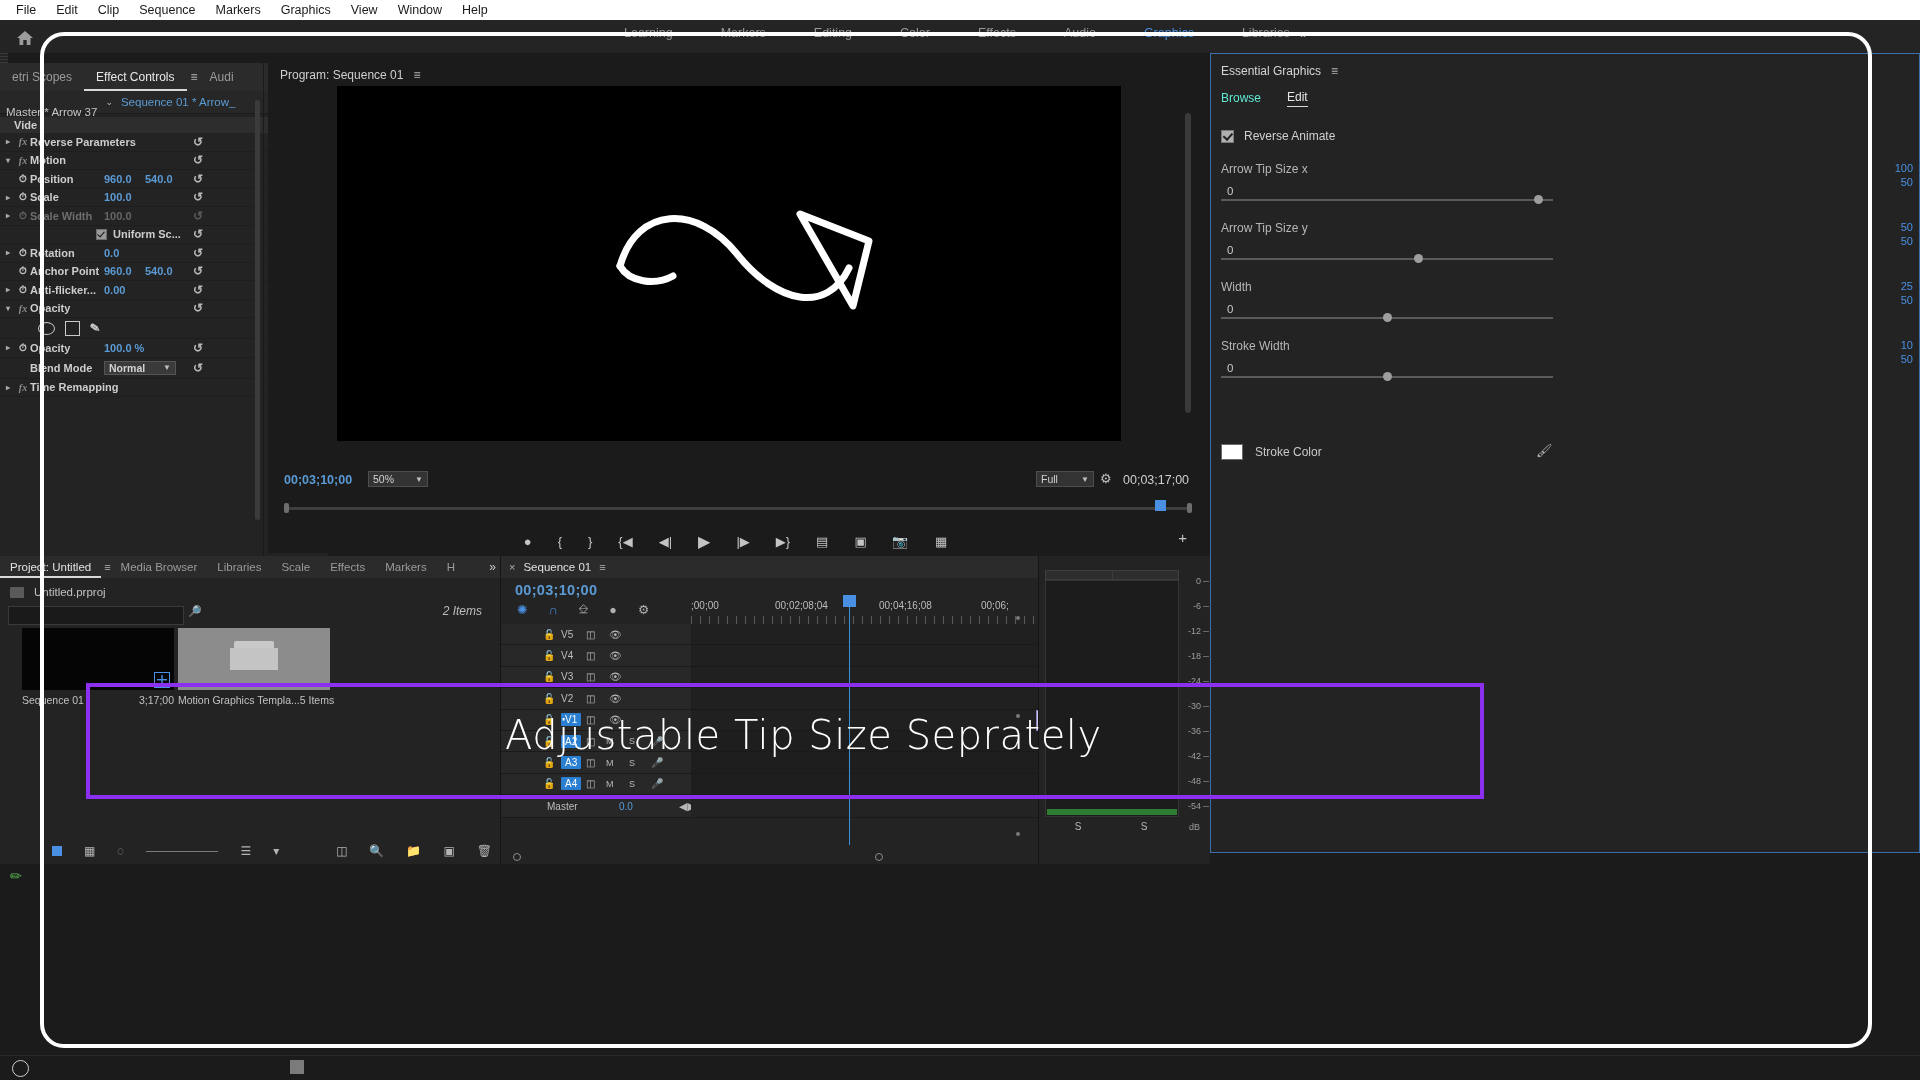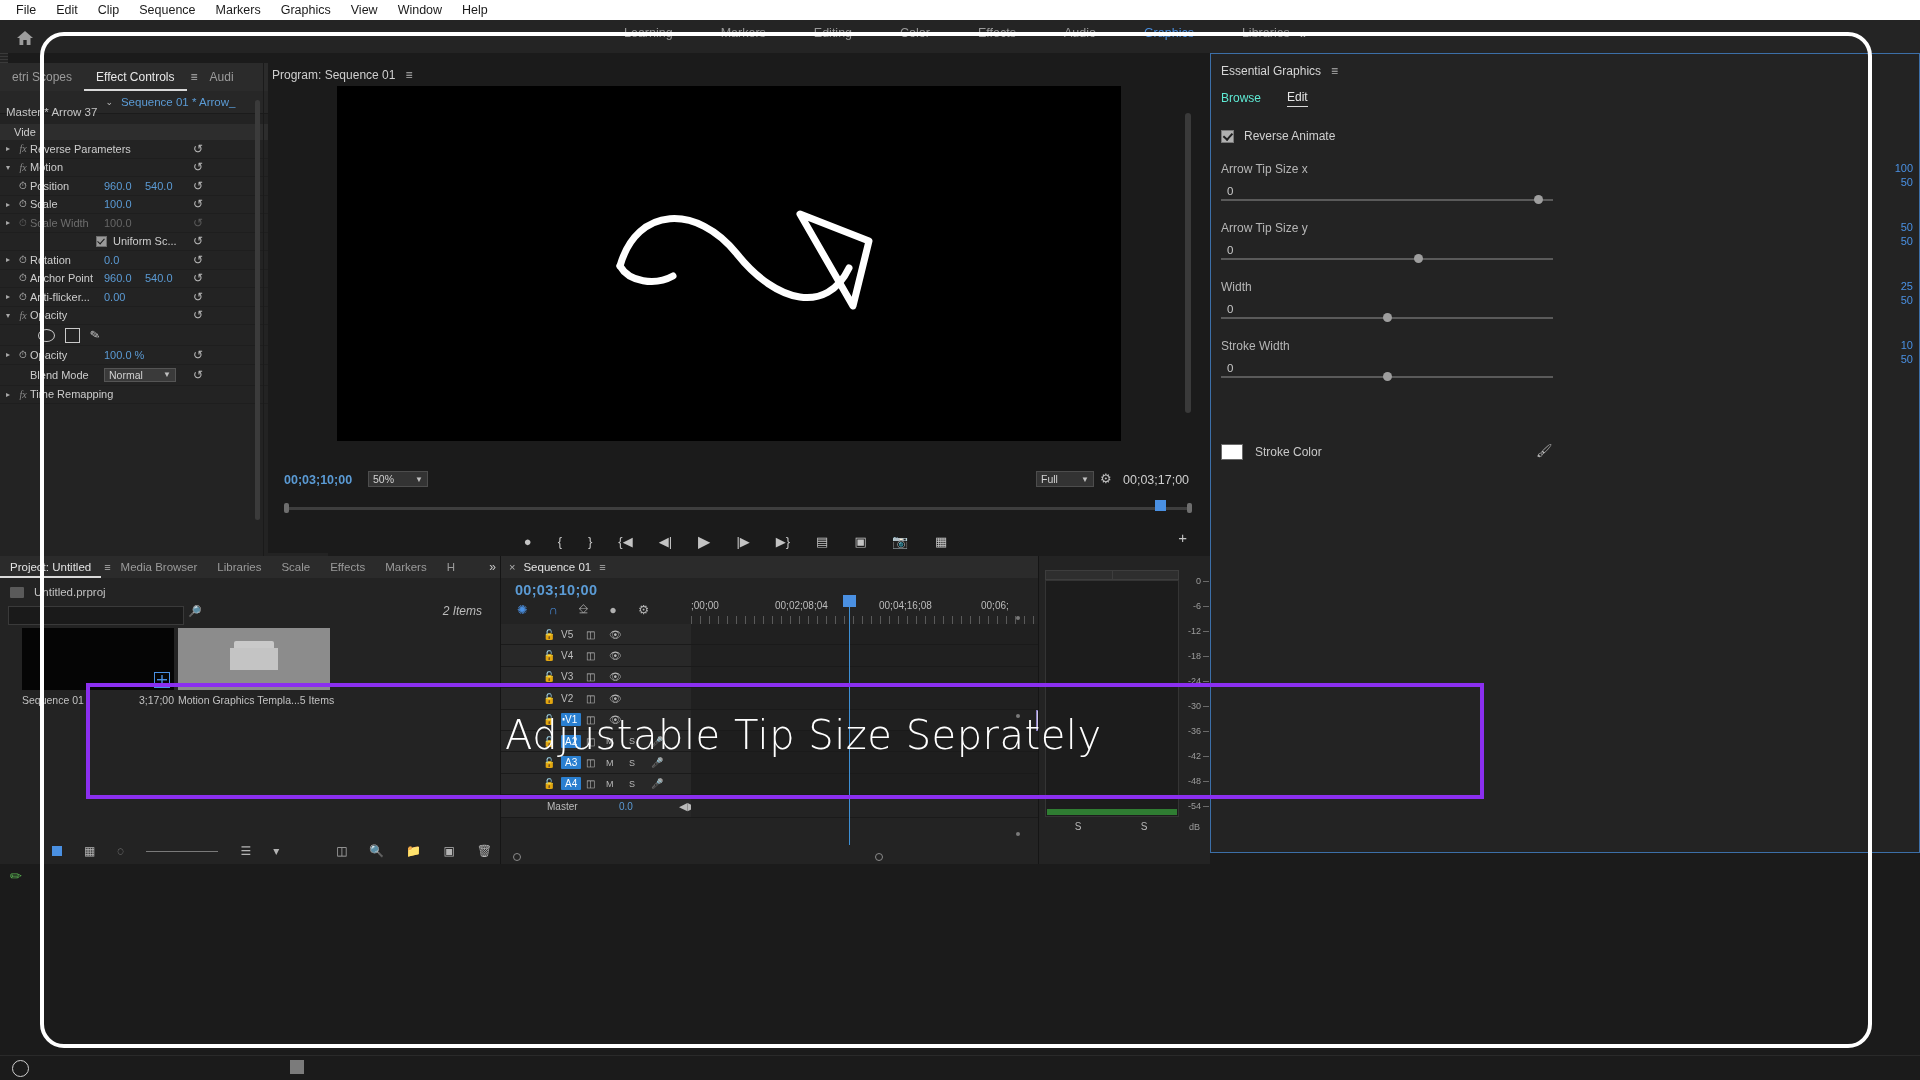--- a/index.html
+++ b/index.html
@@ -30,21 +30,21 @@
   .ec-tab.active{color:#e8e8e8;border-bottom:2px solid #d9d9d9;height:26px;}
   .ec-burger{font-size:12px;color:#b5b5b5;margin-left:4px;}
   .ec-more{position:absolute;right:6px;top:6px;font-size:13px;color:#c8c8c8;}
 
   .ec-head{position:absolute;left:0;top:28px;width:328px;height:22px;background:#272727;display:flex;align-items:center;border-bottom:1px solid #1b1b1b;}
   .ec-head .m1{font-size:11.5px;color:#c6c6c6;padding-left:6px;margin-top:20px;}
   .ec-head .chev{font-size:9px;color:#bdbdbd;padding:0 8px;}
   .ec-head .m2{font-size:11.5px;color:#5b9bd5;}
   .ec-head .arrowr{position:absolute;right:10px;font-size:10px;color:#cfcfcf;}
 
-  .ec-body{position:absolute;left:0;top:61px;width:328px;height:490px;background:#232323;}
+  .ec-body{position:absolute;left:0;top:54px;width:328px;height:490px;background:#232323;font-weight:bold;}
   .ec-videorow{height:16px;background:#2d2d2d;display:flex;align-items:center;padding-left:14px;position:relative;}
   .ec-videorow span{font-size:11px;color:#cfcfcf;}
   .ec-videorow .cll{position:absolute;right:12px;font-size:8px;color:#cfcfcf;}
 
   .row{position:relative;height:17.5px;display:flex;align-items:center;border-bottom:1px solid #1e1e1e;}
   .row .tw{width:16px;text-align:center;font-size:8px;color:#aaa;}
   .row .fx{width:14px;text-align:center;font-size:10px;color:#8c8c8c;font-style:italic;font-family:"Liberation Serif",serif;}
   .row .sw{width:14px;text-align:center;font-size:10px;color:#c9c9c9;}
   .row .lbl{font-size:11px;color:#cdcdcd;white-space:nowrap;}
   .row .lbl.dim{color:#6e6e6e;}
@@ -65,21 +65,21 @@
 
   .ec-bottom{position:absolute;left:0;top:540px;width:328px;height:28px;background:#232323;border-top:1px solid #1a1a1a;display:flex;align-items:center;}
   .ec-bottom .tc{font-size:11px;color:#5b9bd5;padding-left:4px;}
   .ec-bottom .icons{position:absolute;left:180px;display:flex;gap:16px;align-items:center;}
   .ec-bottom .icons i{font-style:normal;font-size:12px;color:#b5b5b5;}
   .ec-vline{position:absolute;left:263px;top:63px;width:1px;height:615px;background:#1a1a1a;}
   .ec-sbar{position:absolute;left:255px;top:100px;width:5px;height:420px;background:#3b3b3b;border-radius:3px;}
 
   
   .pm{position:absolute;left:268px;top:53px;width:935px;height:500px;background:#1b1b1b;}
-  .pm-tabs{position:absolute;left:0;top:10px;height:24px;display:flex;align-items:center;padding-left:4px;}
+  .pm-tabs{position:absolute;left:0;top:10px;height:24px;display:flex;align-items:center;padding-left:12px;}
   .pm-tabs .t{font-size:12px;color:#cfcfcf;white-space:nowrap;}
   .pm-tabs .bg{font-size:12px;color:#b5b5b5;margin-left:10px;}
   .pm-stage{position:absolute;left:69px;top:33px;width:784px;height:355px;background:#000;}
   .pm-arrow{position:absolute;left:0;top:0;width:784px;height:355px;}
   .pm-sb{position:absolute;right:12px;top:60px;width:6px;height:300px;background:#3a3a3a;border-radius:3px;}
 
   .pm-info{position:absolute;left:0;top:420px;width:935px;height:22px;}
   .pm-tc{position:absolute;left:16px;font-size:12.5px;color:#5b9bd5;font-weight:bold;}
   .pm-zoom{position:absolute;left:100px;top:-2px;width:60px;height:16px;background:#333;border:1px solid #4d4d4d;display:flex;align-items:center;justify-content:space-between;padding:0 4px;box-sizing:border-box;}
   .pm-zoom span{font-size:10.5px;color:#d2d2d2;}

